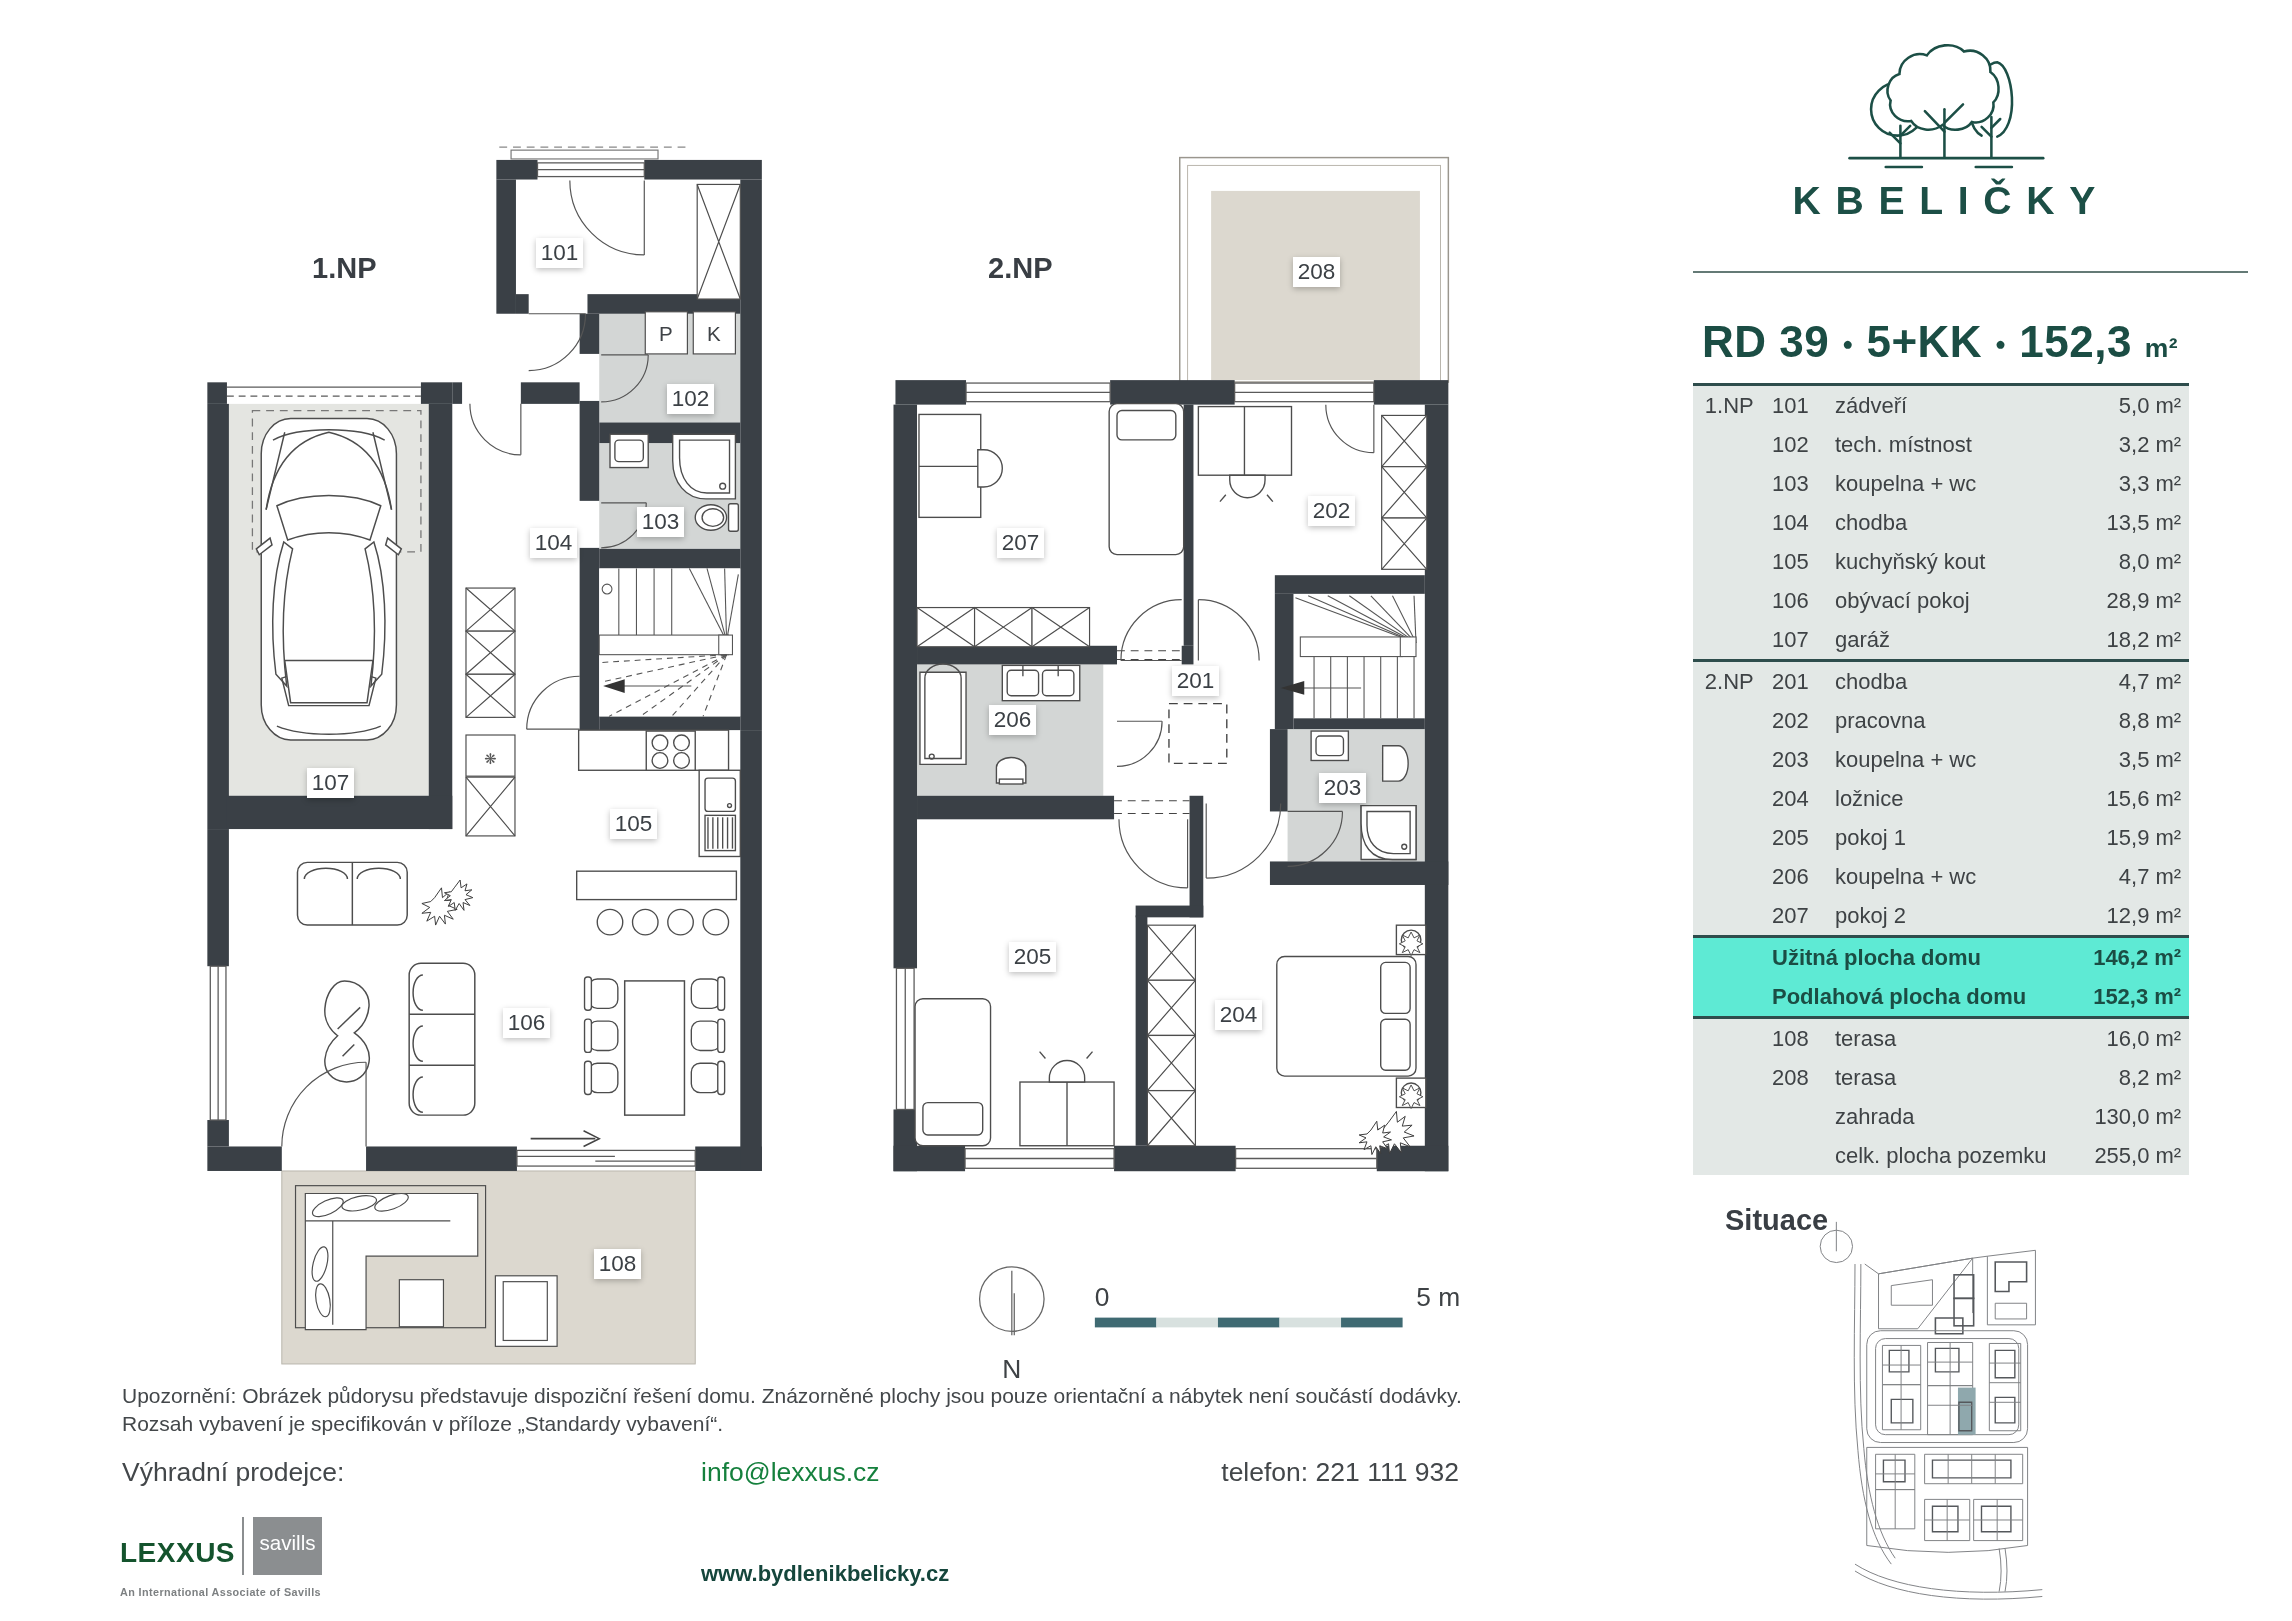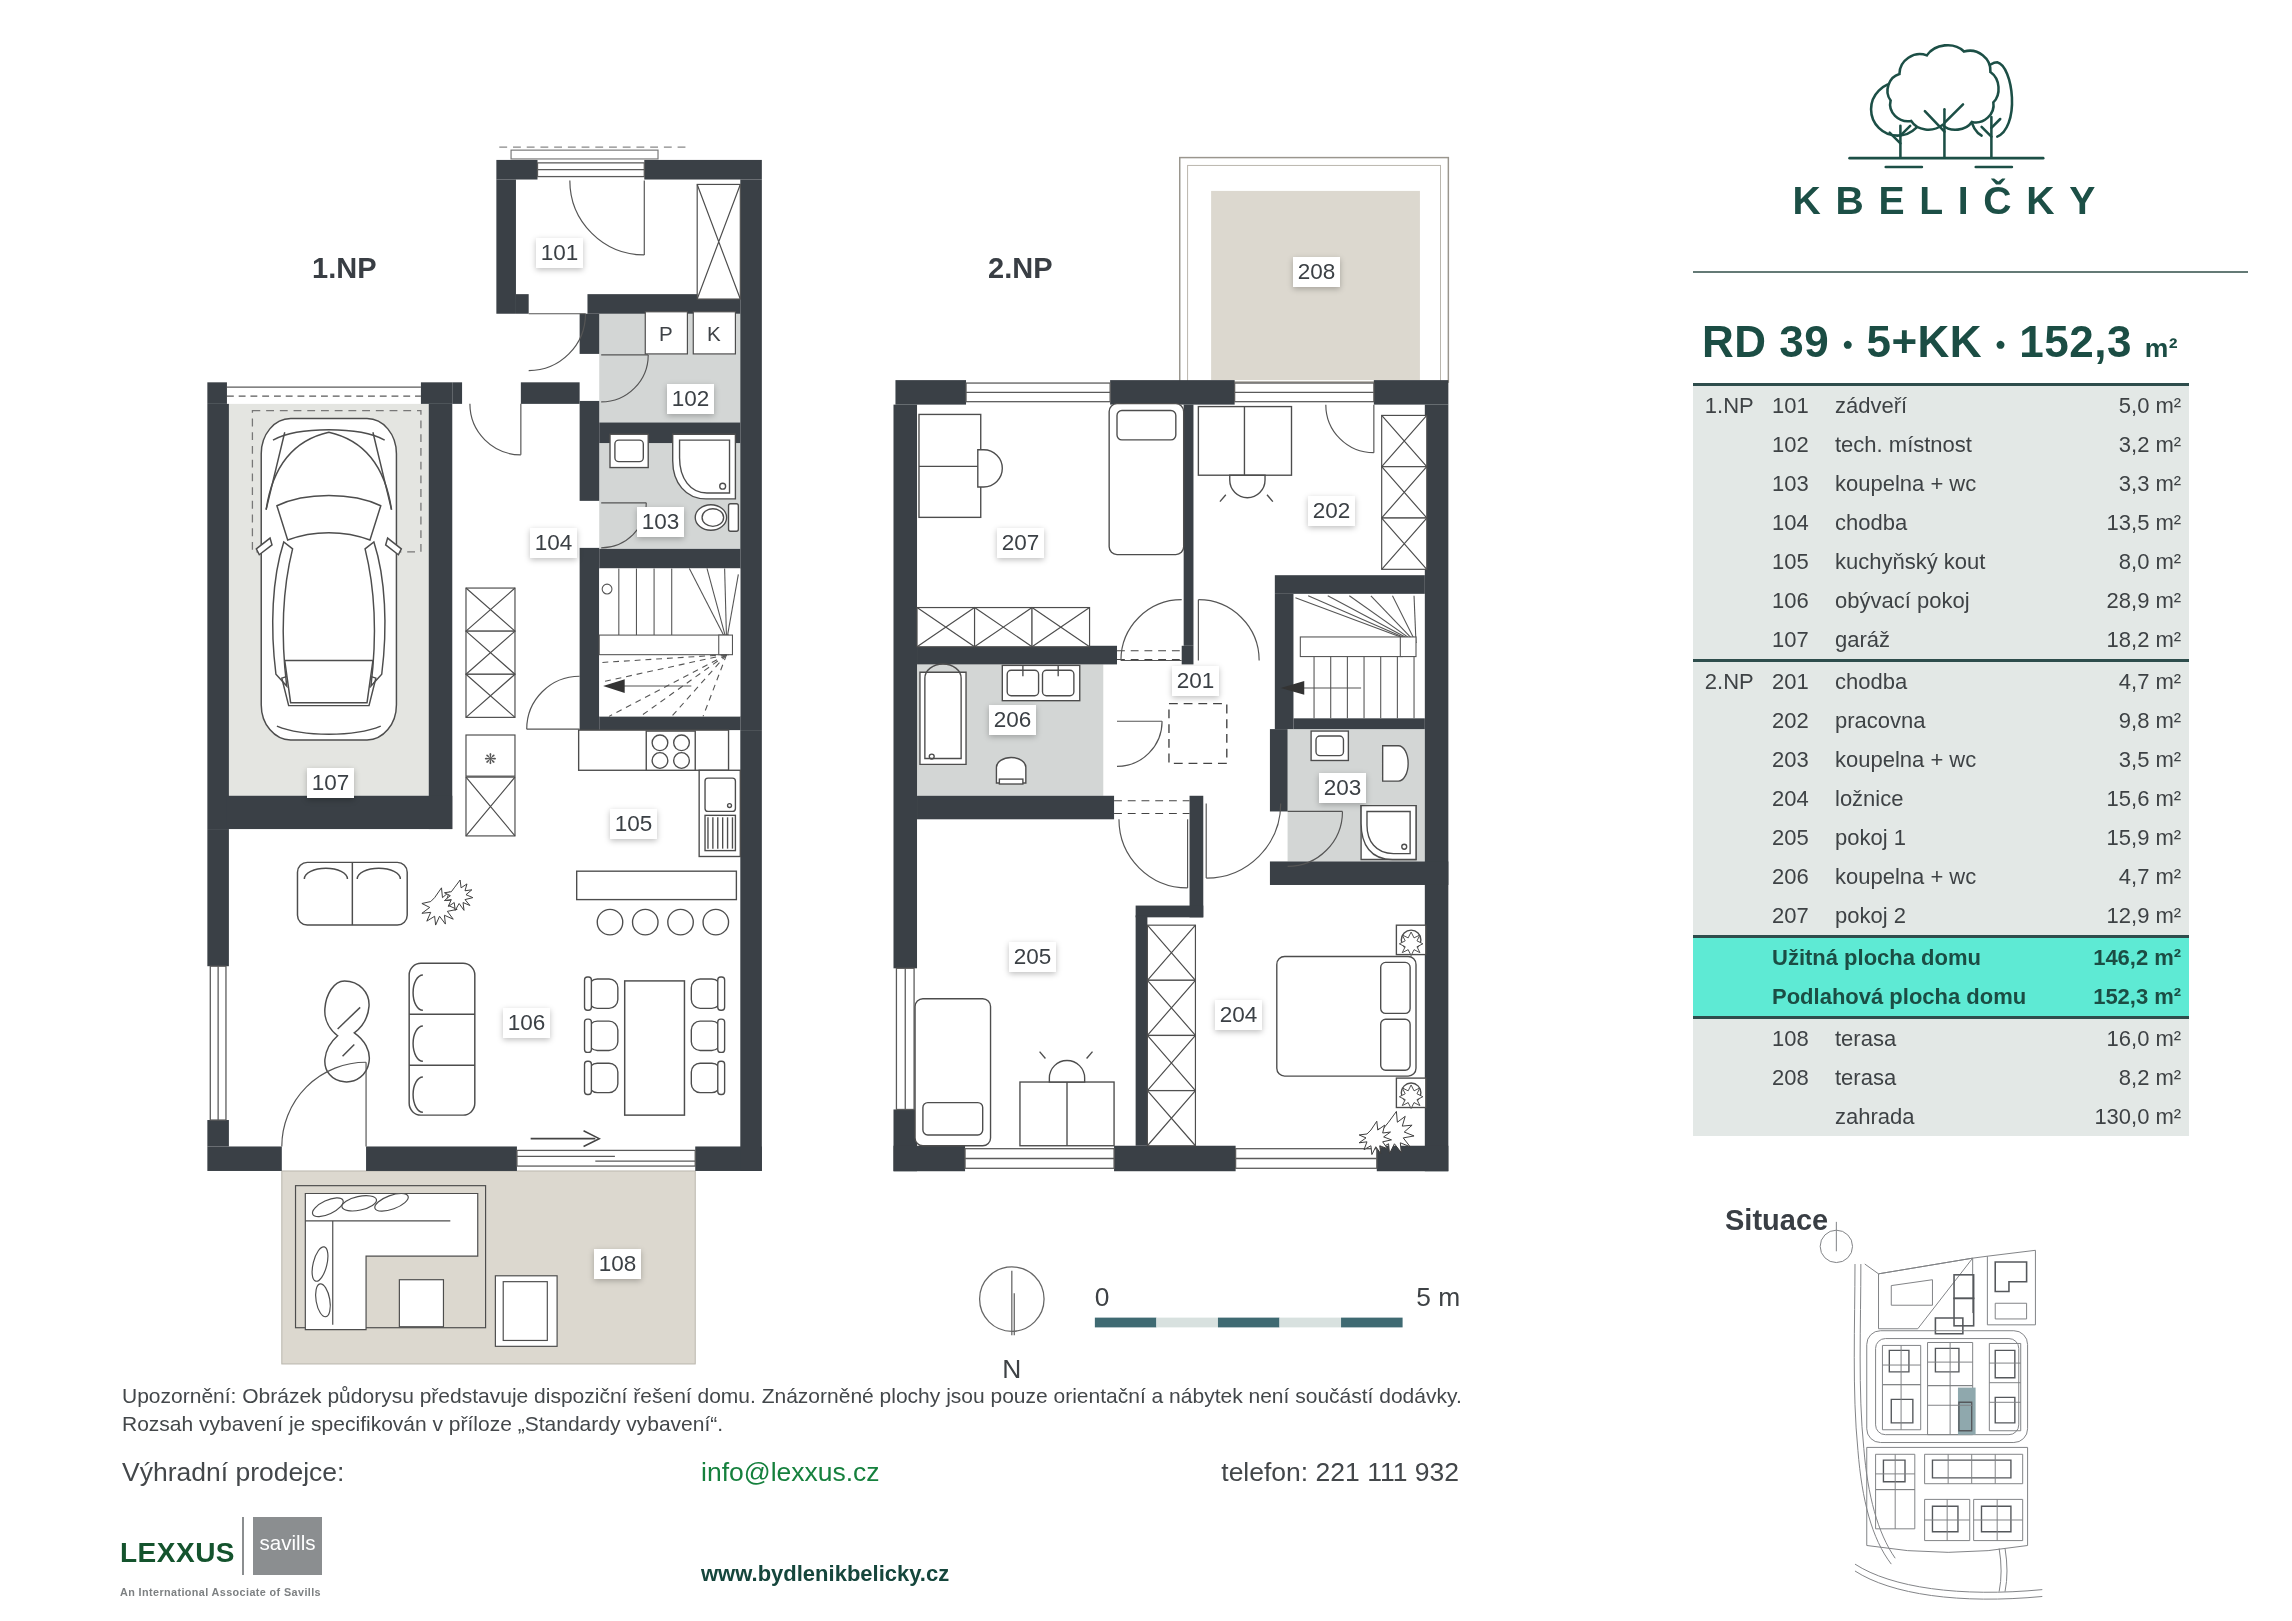--- a/index.html
+++ b/index.html
@@ -80,21 +80,21 @@
 <div class="sec">
 <div class="row">
           <span class="c1">2.NP</span>
           <span class="c2">201</span>
           <span class="c3">chodba</span>
           <span class="c4">4,7 m²</span>
         </div>
 <div class="row">
           <span class="c2">202</span>
           <span class="c3">pracovna</span>
-          <span class="c4">9,8 m²</span>
+          <span class="c4">8,8 m²</span>
         </div>
 <div class="row">
           <span class="c2">203</span>
           <span class="c3">koupelna + wc</span>
           <span class="c4">3,5 m²</span>
         </div>
 <div class="row">
           <span class="c2">204</span>
           <span class="c3">ložnice</span>
           <span class="c4">15,6 m²</span>
@@ -134,20 +134,24 @@
           <span class="c4">16,0 m²</span>
         </div>
 <div class="row">
           <span class="c2">208</span>
           <span class="c3">terasa</span>
           <span class="c4">8,2 m²</span>
         </div>
 <div class="row">
           <span class="c3">zahrada</span>
           <span class="c4">130,0 m²</span>
+        </div>
+<div class="row">
+          <span class="c3">celk. plocha pozemku</span>
+          <span class="c4">255,0 m²</span>
         </div>
 </div>
 </div>
 <svg class="abs" style="left:176px;top:137px" width="627" height="1245" viewBox="180 140 640 1270" stroke-linecap="butt">
 <rect x="234" y="412" width="204" height="400" fill="#e4e5e1"></rect>
 <rect x="612" y="320" width="144" height="111" fill="#d3d6d5"></rect>
 <rect x="612" y="452" width="144" height="108" fill="#d3d6d5"></rect>
 <rect x="288" y="1195" width="422" height="197" fill="#dcd8cf" stroke="#b9b5ac" stroke-width="1"></rect>
 <rect x="507" y="163" width="42" height="20" fill="#3a4046"></rect>
 <rect x="658" y="163" width="120" height="20" fill="#3a4046"></rect>

